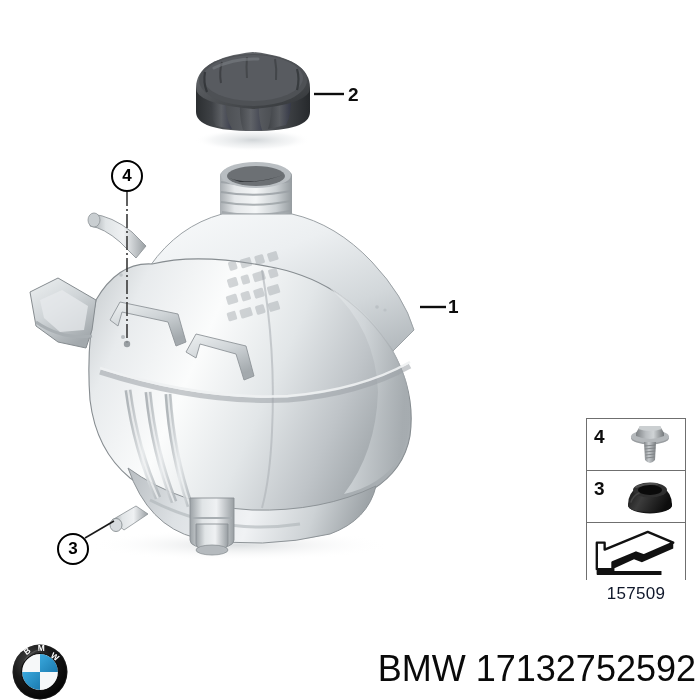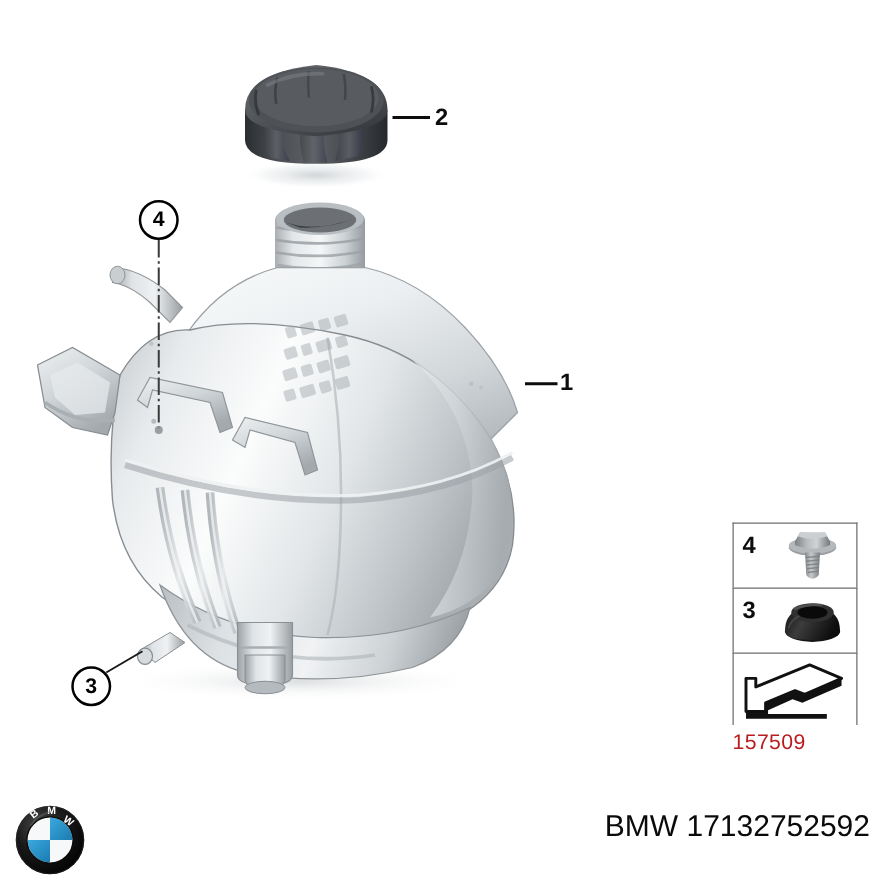--- a/index.html
+++ b/index.html
@@ -108,23 +108,23 @@
     left: 0;
     top: 0;
     width: 100%;
     height: 100%;
   }
   .diagram-id {
     position: absolute;
     left: 0;
     top: 166px;
     width: 100px;
-    text-align: left;
+    text-align: center;
     font-size: 17px;
-    color: #b91c1c;
+    color: #0f172a;
     letter-spacing: 0.3px;
     font-family: "Liberation Sans", sans-serif;
   }
 
   
   .footer {
     position: absolute;
     left: 0;
     top: 640px;
     width: 700px;
@@ -134,21 +134,21 @@
     position: absolute;
     left: 12px;
     top: 4px;
     width: 56px;
     height: 56px;
   }
   .part-number {
     position: absolute;
     right: 4px;
     top: 8px;
-    font-size: 24px;
+    font-size: 36px;
     color: #0a0a0a;
     font-family: "Liberation Sans", sans-serif;
     letter-spacing: 0px;
     white-space: nowrap;
   }
 </style>
 </head>
 <body>
 
 <div class="diagram-stage">

